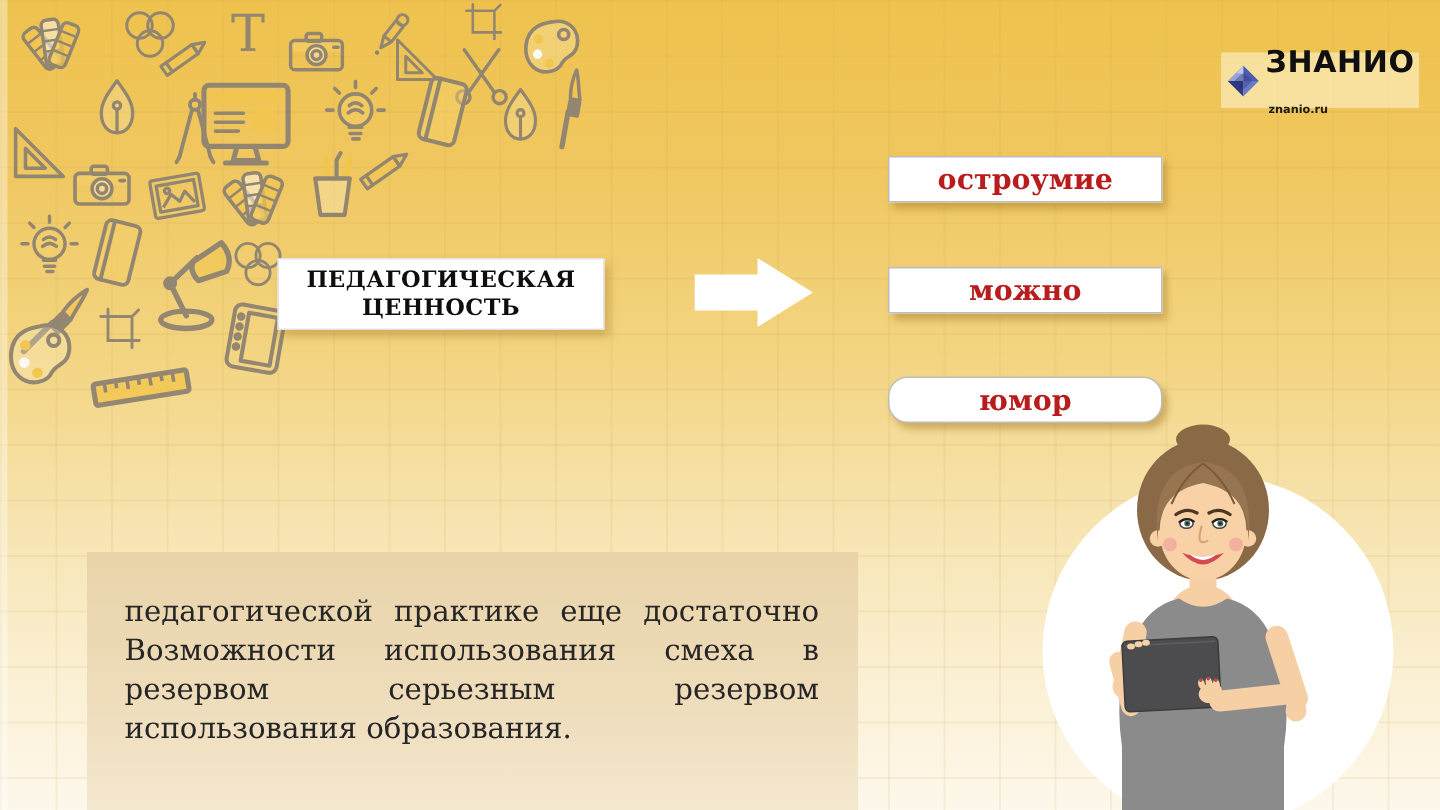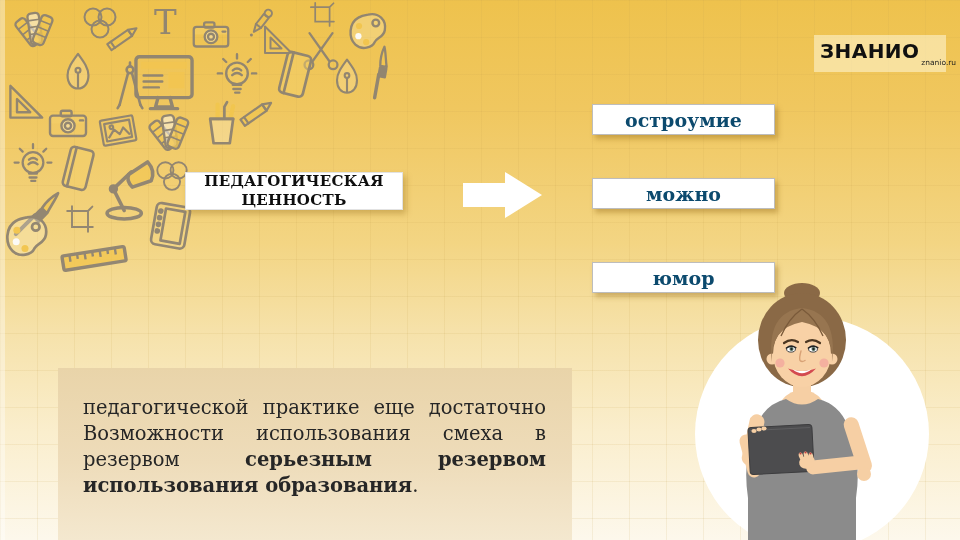--- a/index.html
+++ b/index.html
@@ -16,54 +16,54 @@
     background-size:37px 37px;
   }
   .left-strip{position:absolute;left:0;top:0;width:5px;height:100%;background:rgba(255,255,255,0.38);}
   .doodles{position:absolute;left:0;top:0;opacity:0.95;}
 
   .logo{
     position:absolute;left:814px;top:35px;width:132px;height:37px;
     background:rgba(255,247,216,0.55);
     display:flex;align-items:center;gap:3px;padding:2px 3px;box-sizing:border-box;
   }
-  .logo-text{display:flex;flex-direction:row;line-height:1;}
+  .logo-text{display:flex;flex-direction:column;line-height:1;}
   .brand{font-family:"DejaVu Sans",sans-serif;font-weight:800;font-size:20px;color:#101010;letter-spacing:0.4px;}
-  .site{font-family:"DejaVu Sans",sans-serif;font-weight:400;font-size:7.5px;color:#1c1c1c;margin-top:18px;margin-left:2px;}
+  .site{font-family:"DejaVu Sans",sans-serif;font-weight:700;font-size:7.5px;color:#1c1c1c;margin-top:18px;margin-left:2px;}
 
   .source-box{
-    position:absolute;left:185px;top:172px;width:218px;height:38px;
+    position:absolute;left:185px;top:172px;width:218px;height:48px;
     background:#fff;border:1px solid #e2e2e2;
     box-shadow:3px 4px 6px rgba(150,110,30,0.38);
     display:flex;align-items:center;justify-content:center;text-align:center;
     font-weight:bold;font-size:15px;line-height:1.3;color:#0e0e0e;letter-spacing:0.3px;
     box-sizing:border-box;padding:2px 6px;
   }
   .arrow-svg{position:absolute;left:463px;top:172px;}
   .target-box{
     position:absolute;left:592px;width:183px;height:31px;
     background:#fff;border:1px solid #bdbdbd;
     box-shadow:3px 4px 5px rgba(150,108,25,0.42);
     display:flex;align-items:center;justify-content:center;
-    font-weight:bold;font-size:19px;color:#0c4a6e;
+    font-weight:bold;font-size:19px;color:#b91c1c;
     box-sizing:border-box;
   }
-  .t1{top:104px;} .t2{top:178px;} .t3{top:262px;}
+  .t1{top:104px;} .t2{top:178px;} .t3{top:251px;border-radius:13px;}
 
   .panel{
     position:absolute;left:58px;top:368px;width:514px;height:172px;
     background:linear-gradient(180deg,#e9d4a9 0%,#eedcba 55%,#f4e8cf 100%);
     box-sizing:border-box;padding:27px 26px 0 25px;
   }
   .pline{
     font-size:19.5px;line-height:26px;color:#262626;
     text-align:justify;text-align-last:justify;
   }
   .pline.last{text-align-last:left;}
-  .pline b{font-weight:bold;}
+  .pline b{font-weight:normal;}
 
   .woman-svg{position:absolute;left:690px;top:278px;}
 </style>
 </head>
 <body>
 
 <div class="slide">
   <div class="grid-overlay"></div>
   <div class="left-strip"></div>
 

